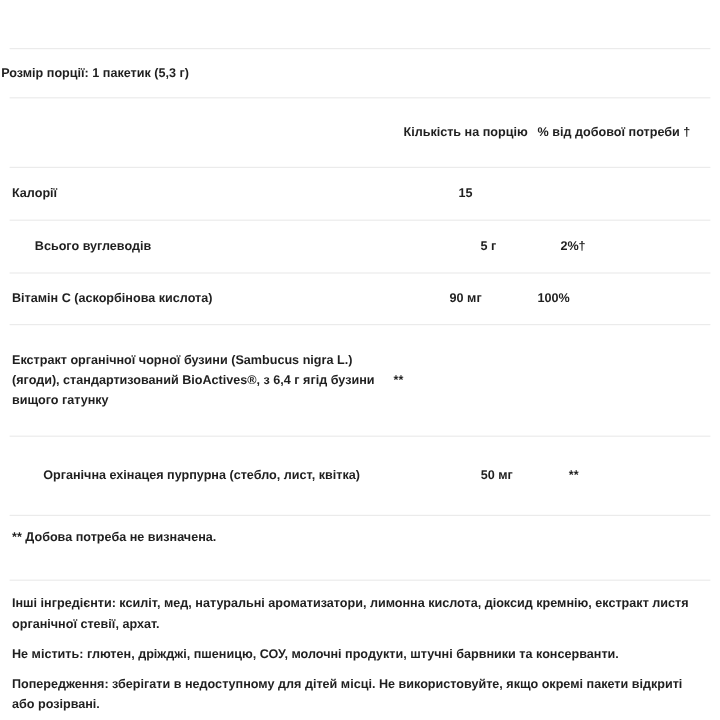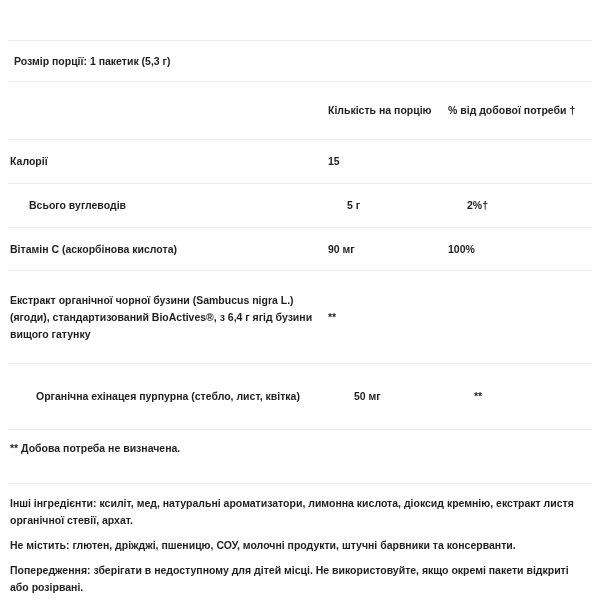--- a/index.html
+++ b/index.html
@@ -27,27 +27,27 @@
   .spacer-top { height: 40px; }
   .row {
     display: grid;
     grid-template-columns: 318px 120px 1fr;
     align-items: center;
     padding-left: 10px;
     padding-right: 8px;
     box-sizing: border-box;
   }
   .row .c1 { padding-right: 14px; line-height: 17px; }
-  .row .c2 { line-height: 17px; }
+  .row .c2 { line-height: 17px; text-align: center; }
   .row .c3 { line-height: 17px; }
   .serving-row {
     height: 40px;
     display: flex;
     align-items: center;
-    padding-left: 14px;
+    padding-left: 1px;
   }
   .h-header { height: 57px; }
   .h-r0 { height: 43px; }
   .h-r1 { height: 43px; margin-left: 19px; }
   .h-r2 { height: 42px; }
   .h-r3 { height: 92px; }
   .h-r4 { height: 65px; padding-left: 36px; }
   .footnotes {
     padding: 10px 10px 0 10px;
     line-height: 17px;

